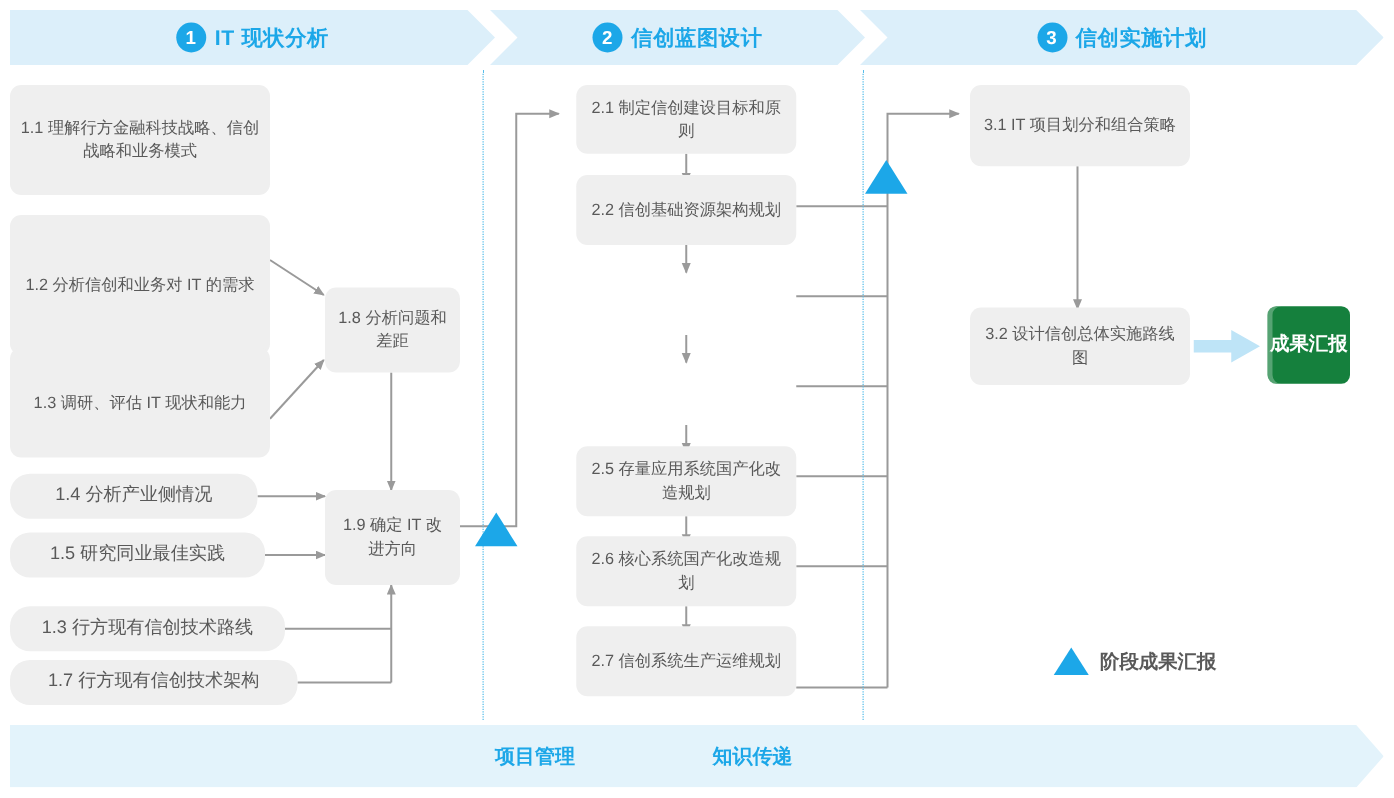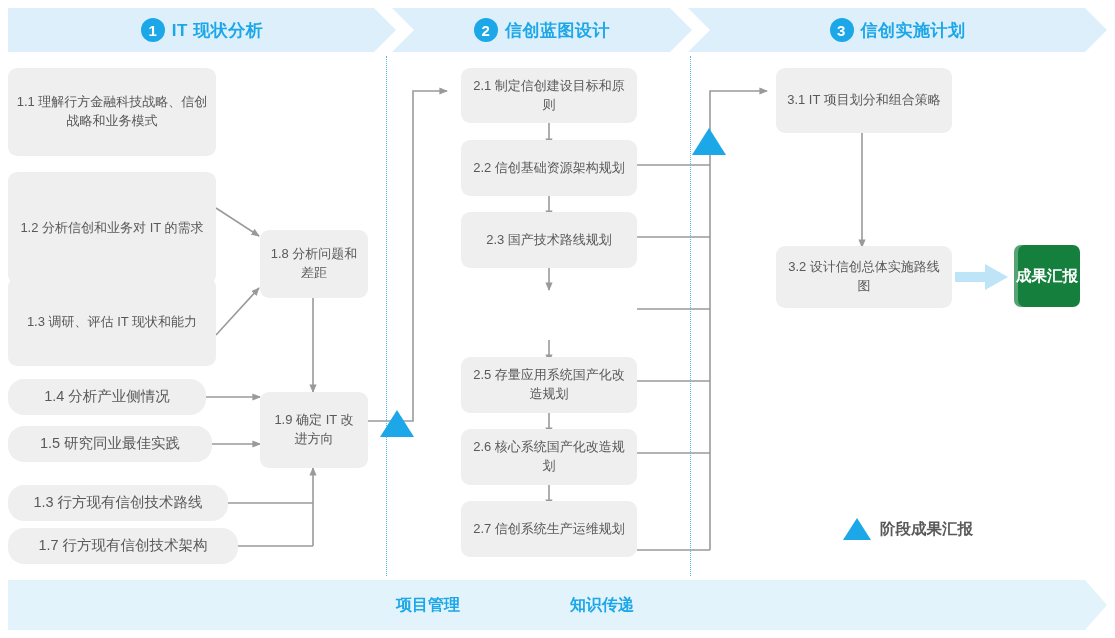--- a/index.html
+++ b/index.html
@@ -213,21 +213,20 @@
   <div class="box" style="left:8px;  top:278px; width:208px; height:88px;">1.3 调研、评估 IT 现状和能力</div>
   <div class="box pill" style="left:8px;  top:379px; width:198px; height:36px;">1.4 分析产业侧情况</div>
   <div class="box pill" style="left:8px;  top:426px; width:204px; height:36px;">1.5 研究同业最佳实践</div>
   <div class="box pill" style="left:8px;  top:485px; width:220px; height:36px;">1.3 行方现有信创技术路线</div>
   <div class="box pill" style="left:8px;  top:528px; width:230px; height:36px;">1.7 行方现有信创技术架构</div>
   <div class="box" style="left:260px; top:230px; width:108px; height:68px;">1.8 分析问题和差距</div>
   <div class="box" style="left:260px; top:392px; width:108px; height:76px;">1.9 确定 IT 改进方向</div>
 
   <div class="box" style="left:461px; top:68px;  width:176px; height:55px;">2.1 制定信创建设目标和原则</div>
   <div class="box" style="left:461px; top:140px; width:176px; height:56px;">2.2 信创基础资源架构规划</div>
-  <div class="box" style="left:461px; top:212px; width:176px; height:56px;">2.3 国产技术路线规划</div>
   <div class="box" style="left:461px; top:357px; width:176px; height:56px;">2.5 存量应用系统国产化改造规划</div>
   <div class="box" style="left:461px; top:429px; width:176px; height:56px;">2.6 核心系统国产化改造规划</div>
   <div class="box" style="left:461px; top:501px; width:176px; height:56px;">2.7 信创系统生产运维规划</div>
 
   <div class="box" style="left:776px; top:68px;  width:176px; height:65px;">3.1 IT 项目划分和组合策略</div>
   <div class="box" style="left:776px; top:246px; width:176px; height:62px;">3.2 设计信创总体实施路线图</div>
 
   <div class="result" style="left:1014px; top:245px; width:66px; height:62px;">
     <span>成果汇报</span>
   </div>

